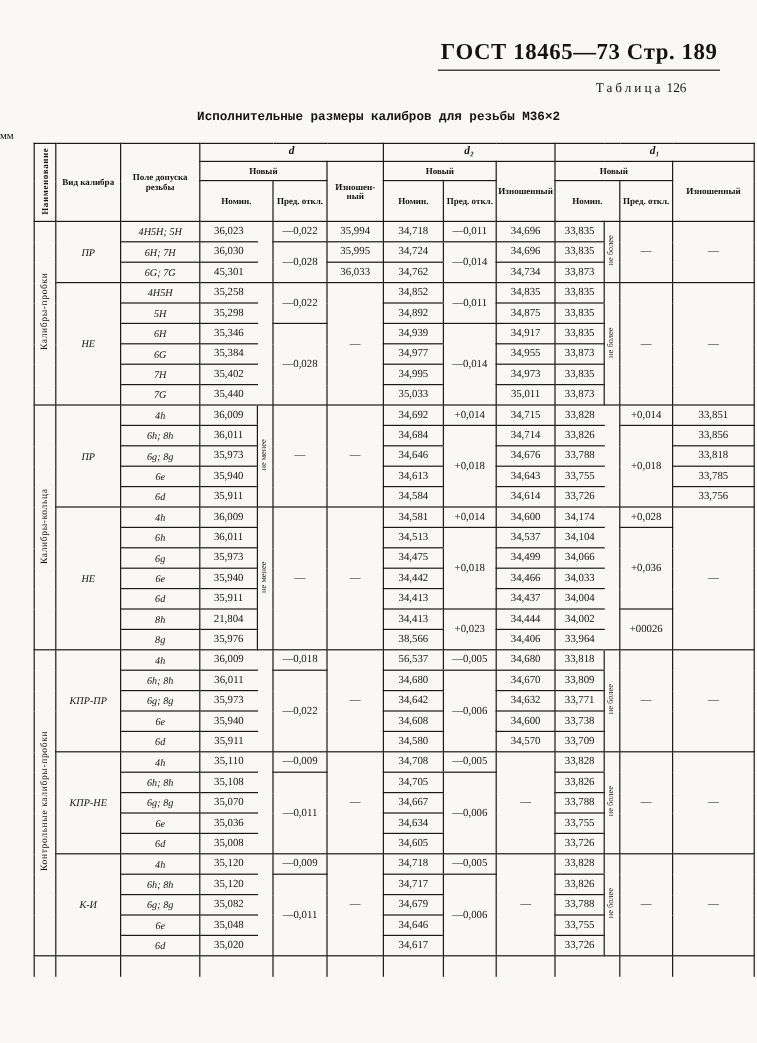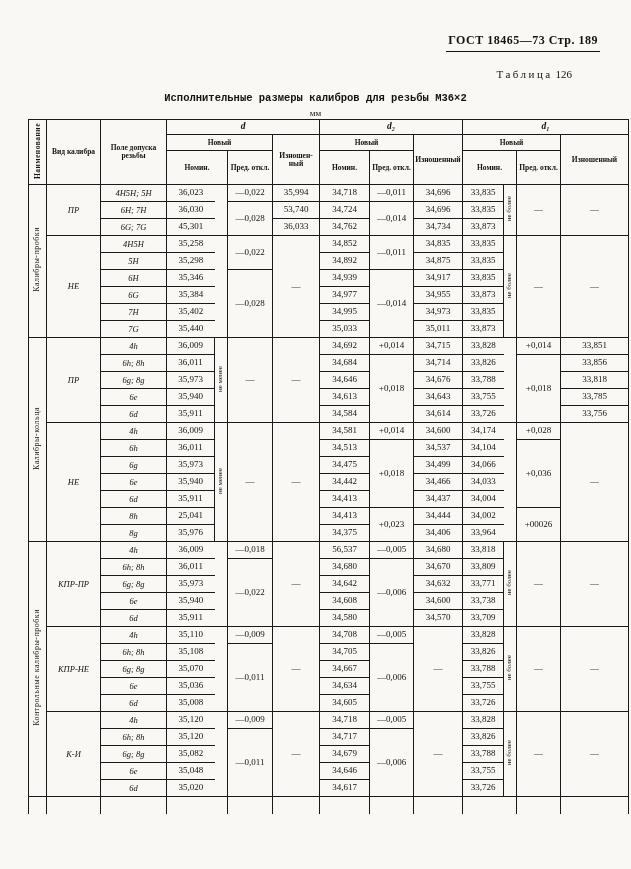--- a/index.html
+++ b/index.html
@@ -4,34 +4,34 @@
 <style>
   html,body{margin:0;padding:0;}
   body{
     width:631px;height:869px;position:relative;
     background:#f9f8f4;color:#151310;
     font-family:"Liberation Serif","DejaVu Serif",serif;
     overflow:hidden;
   }
   .doc-header{
     position:absolute;top:33px;right:31px;
-    font-size:12px;font-weight:bold;letter-spacing:.5px;
+    font-size:19px;font-weight:bold;letter-spacing:.5px;
     border-bottom:1.5px solid #151310;padding:0 2px 3px 2px;
   }
   .table-label{
     position:absolute;top:68px;right:59px;font-size:11px;
   }
   .table-label .word{letter-spacing:2.5px;}
   .doc-title{
     position:absolute;top:92px;left:0;width:100%;
     text-align:center;font-size:10.5px;font-weight:bold;font-family:Liberation Mono, monospace;
   }
   .units{
     position:absolute;top:108px;left:0;width:100%;
-    text-align:center;font-size:9px;font-weight:normal;
+    text-align:left;font-size:9px;font-weight:normal;
   }
   table{
     position:absolute;left:28px;top:119px;width:601px;
     border-collapse:collapse;table-layout:fixed;
     border:1.5px solid #1a1a1a;border-bottom:none;
   }
   col.w-name{width:18px}col.w-vid{width:54px}col.w-pole{width:66px}
   col.w-dnum{width:48px}col.w-note{width:13px}col.w-ddev{width:45px}col.w-dworn{width:47px}
   col.w-d2num{width:50px}col.w-d2dev{width:44px}col.w-d2worn{width:49px}
   col.w-d1num{width:41px}col.w-d1dev{width:44px}col.w-d1worn{width:auto}
@@ -129,21 +129,21 @@
         <td class="c-worn">34,696</td>
         <td class="c-num">33,835</td>
         <td class="c-note lined" rowspan="3"><span class="vert">не более</span></td>
         <td class="c-dev" rowspan="3">—</td>
         <td class="c-worn" rowspan="3">—</td>
       </tr>
       <tr>
         <td class="c-pole">6Н; 7Н</td>
         <td class="c-num">36,030</td>
         <td class="c-dev" rowspan="2">—0,028</td>
-        <td class="c-worn">53,740</td>
+        <td class="c-worn">35,995</td>
         <td class="c-num">34,724</td>
         <td class="c-dev" rowspan="2">—0,014</td>
         <td class="c-worn">34,696</td>
         <td class="c-num">33,835</td>
       </tr>
       <tr>
         <td class="c-pole">6G; 7G</td>
         <td class="c-num">45,301</td>
         <td class="c-worn">36,033</td>
         <td class="c-num">34,762</td>
@@ -292,31 +292,31 @@
       </tr>
       <tr>
         <td class="c-pole">6d</td>
         <td class="c-num">35,911</td>
         <td class="c-num">34,413</td>
         <td class="c-worn">34,437</td>
         <td class="c-num">34,004</td>
       </tr>
       <tr>
         <td class="c-pole">8h</td>
-        <td class="c-num">25,041</td>
+        <td class="c-num">21,804</td>
         <td class="c-num">34,413</td>
         <td class="c-dev" rowspan="2">+0,023</td>
         <td class="c-worn">34,444</td>
         <td class="c-num">34,002</td>
         <td class="c-dev" rowspan="2">+00026</td>
       </tr>
       <tr>
         <td class="c-pole">8g</td>
         <td class="c-num">35,976</td>
-        <td class="c-num">34,375</td>
+        <td class="c-num">38,566</td>
         <td class="c-worn">34,406</td>
         <td class="c-num">33,964</td>
       </tr>
       <tr>
         <td class="c-name" rowspan="15"><span class="vert">Контрольные калибры-пробки</span></td>
         <td class="c-vid" rowspan="5">КПР-ПР</td>
         <td class="c-pole">4h</td>
         <td class="c-num">36,009</td>
         <td class="c-note" rowspan="5"></td>
         <td class="c-dev">—0,018</td>

